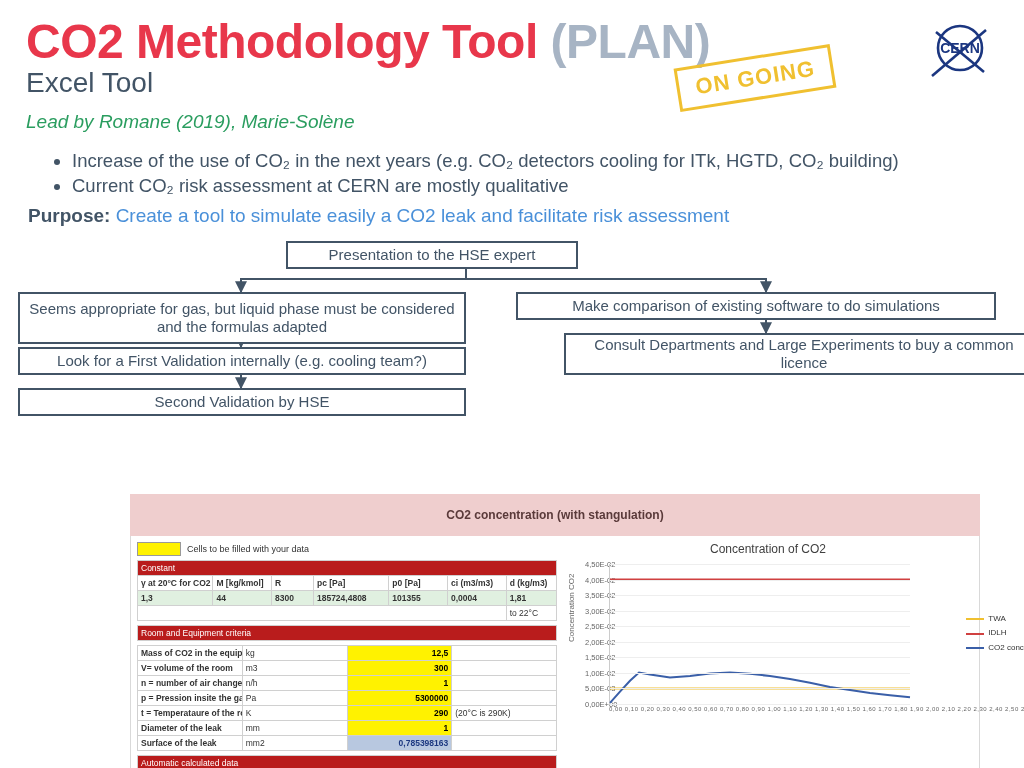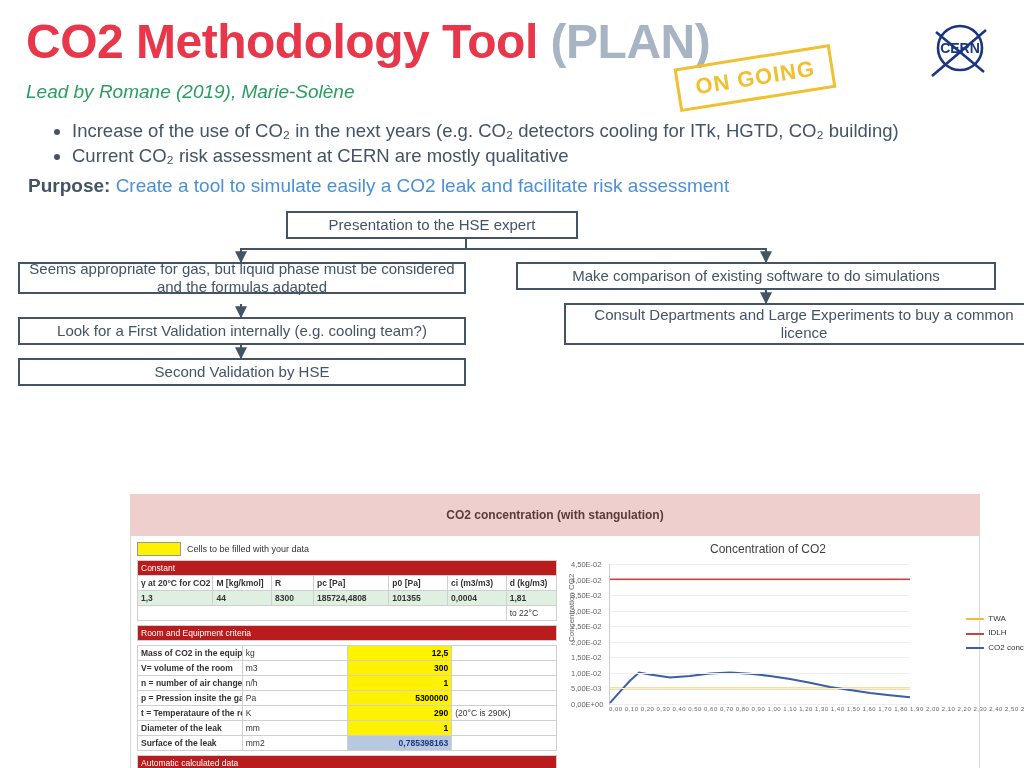--- a/index.html
+++ b/index.html
@@ -53,21 +53,21 @@
   .y { background: var(--hl-yellow); text-align:right; font-weight:700; color:#000; }
   .b { background: var(--hl-blue); text-align:right; font-weight:700; color:#1c3880; }
   .g { background:#c9e0c9; font-weight:700; }
   .const-row td { background:#e0f0e0; }
 
   .chart { position:relative; height:190px; }
   .chart-title { text-align:center; font-size:12px; color:#404040; margin-bottom:4px; }
   .plot { position:absolute; left:42px; top:22px; width:300px; height:140px; border-left:1px solid #ccc; border-bottom:1px solid #ccc; }
   .grid-h { position:absolute; left:0; width:100%; border-top:1px solid #eee; }
   .ylab { position:absolute; left:0; transform:rotate(-90deg); transform-origin:left top; font-size:8px; color:#666; top:100px; }
-  .ytick { position:absolute; left:4px; font-size:7.5px; color:#666; }
+  .ytick { position:absolute; left:18px; font-size:7.5px; color:#666; }
   .xtick-row { position:absolute; left:42px; top:164px; font-size:6px; color:#666; letter-spacing:0.5px; white-space:nowrap; }
   .legend { position:absolute; right:-86px; top:70px; font-size:8px; line-height:1.8; }
   .legend .row { display:flex; align-items:center; gap:4px; }
   .legend .ln { width:18px; height:2px; }
   svg.series { position:absolute; top:0; left:0; overflow:visible; }
 </style>
 </head>
 <body>
 
 <div class="slide">
@@ -84,20 +84,21 @@
   </div>
 
   <div class="stamp">ON GOING</div>
 
   <div class="title-row">
     <div class="title-main">
       <span class="red">CO2 Methodology Tool</span>
       <span class="grey">(PLAN)</span>
     </div>
   </div>
+  <div class="subtitle">Excel Tool</div>
   <div class="lead">Lead by Romane (2019), Marie-Solène</div>
 
   <ul class="bullets">
     <li>Increase of the use of CO₂ in the next years (e.g. CO₂ detectors cooling for ITk, HGTD, CO₂ building)</li>
     <li>Current CO₂  risk assessment at CERN are mostly qualitative</li>
   </ul>
 
   <div class="purpose">
     <span class="lbl">Purpose:</span><span class="txt"> Create a tool to simulate easily a CO2 leak and facilitate risk assessment</span>
   </div>
@@ -113,21 +114,21 @@
         <path d="M 440 28 L 440 42 L 215 42 L 215 55"></path>
         <path d="M 440 28 L 440 42 L 740 42 L 740 55"></path>
         <path d="M 215 97 L 215 110"></path>
         <path d="M 215 138 L 215 151"></path>
         <path d="M 740 83 L 740 96"></path>
       </g>
     </svg>
 
     <div class="fbox" style="left:260px; top:4px; width:292px; height:28px;">Presentation to the HSE expert</div>
 
-    <div class="fbox" style="left:-8px; top:55px; width:448px; height:32px;">Seems appropriate for gas, but liquid phase must be considered and the formulas adapted</div>
+    <div class="fbox" style="left:-8px; top:55px; width:448px; height:52px;">Seems appropriate for gas, but liquid phase must be considered and the formulas adapted</div>
     <div class="fbox" style="left:-8px; top:110px; width:448px; height:28px;">Look for a First Validation internally (e.g. cooling team?)</div>
     <div class="fbox" style="left:-8px; top:151px; width:448px; height:28px;">Second Validation by HSE</div>
 
     <div class="fbox" style="left:490px; top:55px; width:480px; height:28px;">Make comparison of existing software to do simulations</div>
     <div class="fbox" style="left:490px; top:96px; width:480px; height:42px;margin-left:48px;">Consult Departments and Large Experiments to buy a common licence</div>
   </div>
 
   <div class="excel">
     <div class="excel-title">CO2 concentration (with stangulation)</div>
     <div class="excel-wrap">

